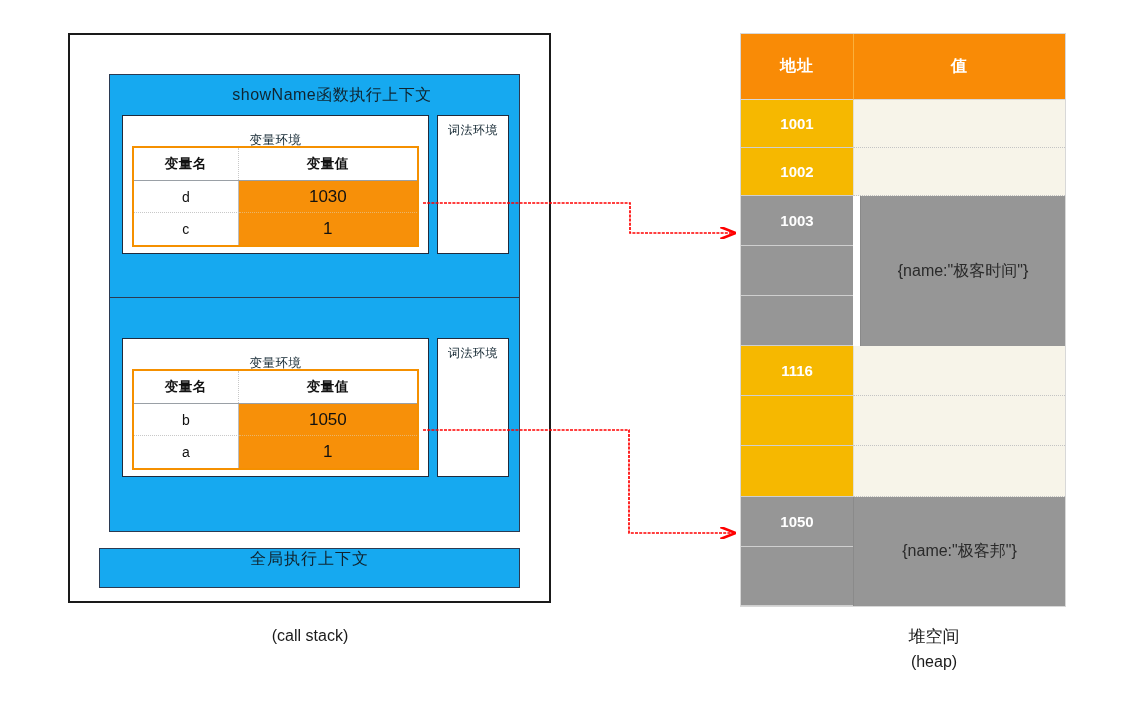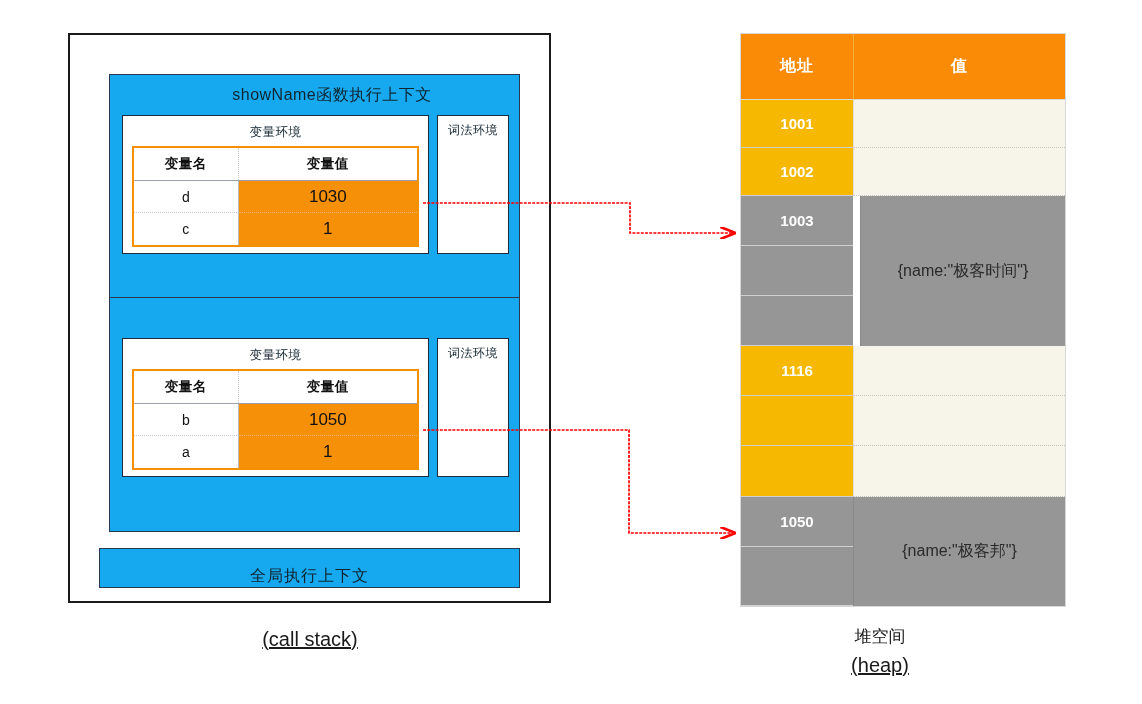--- a/index.html
+++ b/index.html
@@ -55,21 +55,21 @@
     width: 307px;
     height: 139px;
     background: #ffffff;
     border: 1px solid #1f2b3d;
     box-sizing: border-box;
   }
   .var-env-title {
     text-align: center;
     font-size: 12.5px;
     color: #10242f;
-    padding-top: 8px;
+    padding-top: 16px;
     letter-spacing: 0.5px;
   }
 
   
   .var-table {
     position: absolute;
     left: 9px;
     top: 30px;
     right: 9px;
     bottom: 6px;
@@ -128,21 +128,21 @@
   #ctx-global {
     position: absolute;
     left: 29px;
     top: 513px;
     width: 421px;
     height: 40px;
     background: #16a9f0;
     border: 1px solid #2b3a52;
     box-sizing: border-box;
     display: flex;
-    align-items: flex-end;
+    align-items: flex-start;
     justify-content: center;
   }
   #ctx-global .ctx-title-inline {
     font-size: 16px;
     color: #10242f;
     letter-spacing: 1px;
   }
 
   
   #heap-table {
@@ -212,23 +212,23 @@
   }
 
   
   .caption {
     position: absolute;
     text-align: center;
     color: #1a1a1a;
     line-height: 1.5;
   }
   .caption .cn { display: block; font-size: 17px; }
-  .caption .en { display: block; font-size: 20px; text-decoration: underline; }
+  .caption .en { display: block; font-size: 16px; }
   #caption-stack { left: 160px; top: 624px; width: 300px; }
-  #caption-heap  { left: 760px; top: 624px; width: 240px; }
+  #caption-heap  { left: 814px; top: 624px; width: 240px; }
 </style>
 </head>
 <body>
 
 <div id="call-stack-box">
 
   <div class="exec-context" id="ctx-showname">
     <div class="ctx-title">showName函数执行上下文</div>
 
     <div class="var-env">

